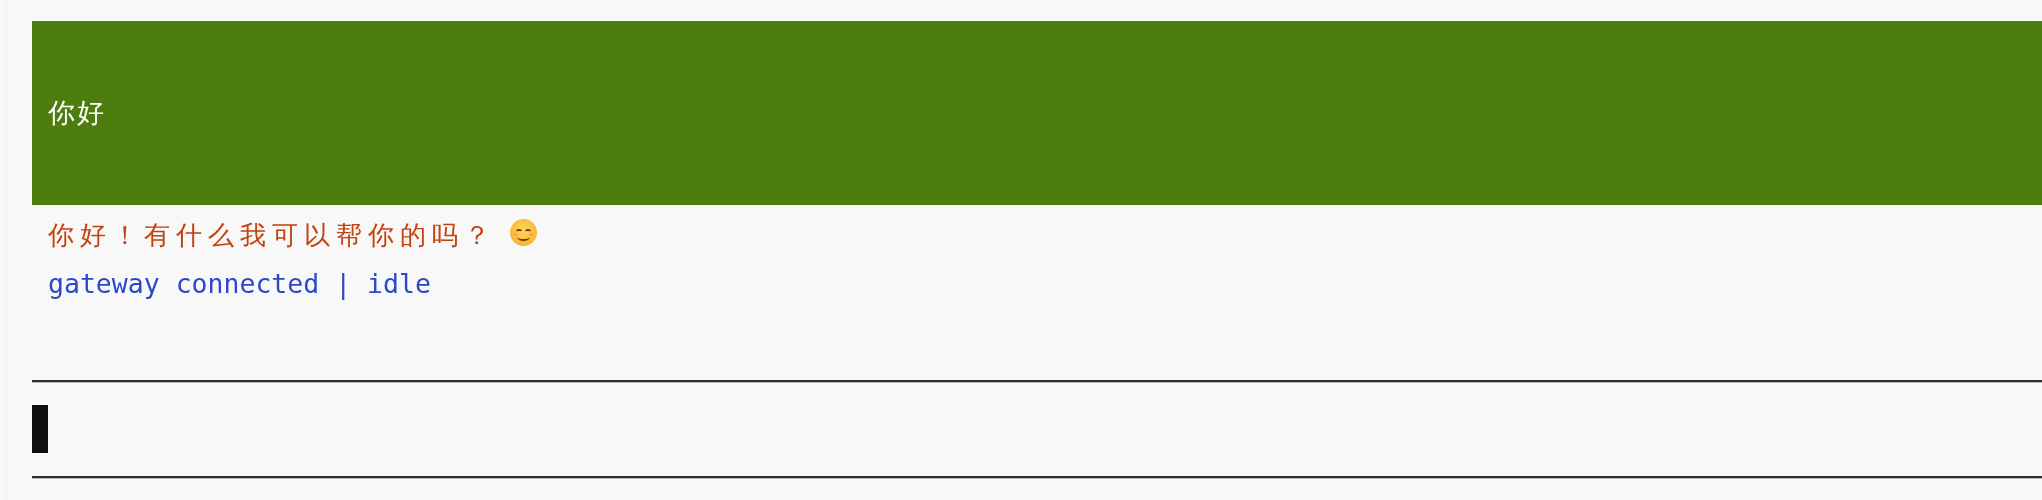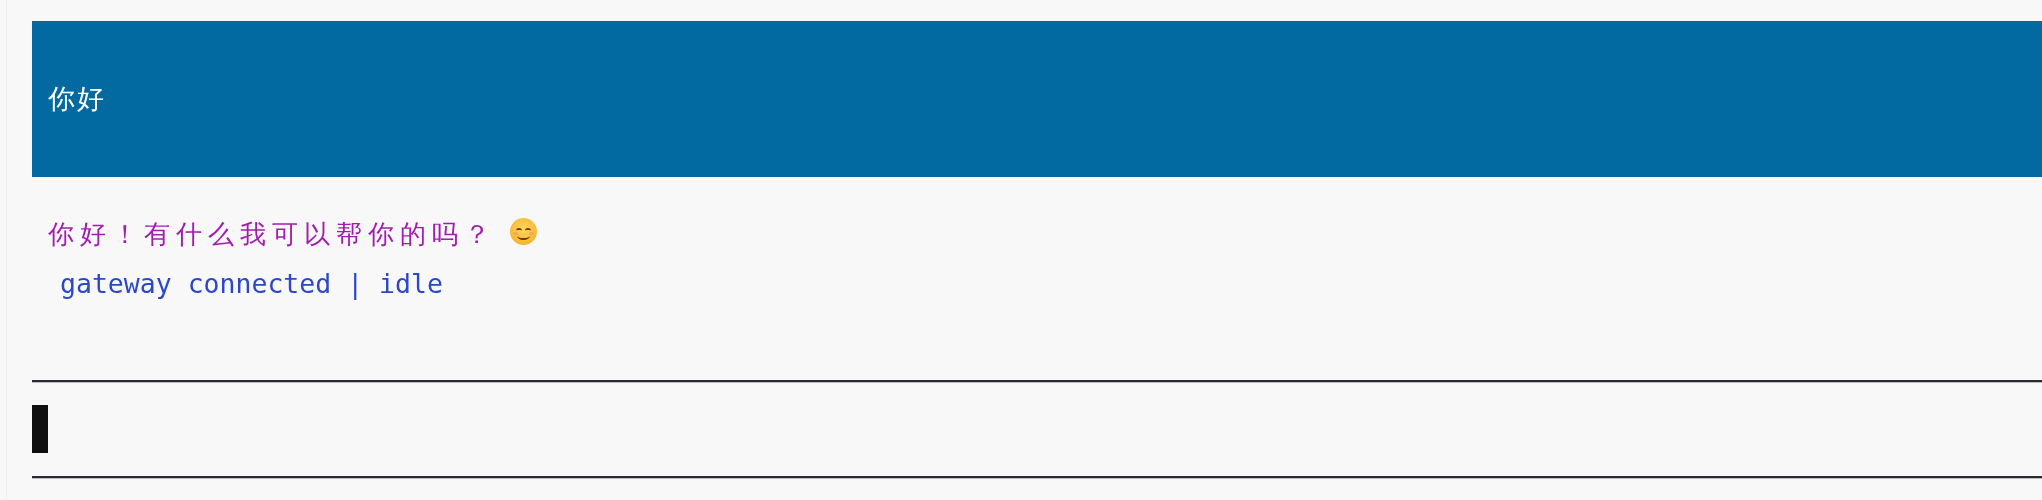--- a/index.html
+++ b/index.html
@@ -18,38 +18,38 @@
   }
   .left-edge {
     position: absolute;
     left: 6px; top: 0;
     width: 1px; height: 500px;
     background: #eceef3;
   }
   .user-bubble {
     position: absolute;
     left: 32px; top: 21px;
-    width: 2010px; height: 156px;
-    background: #0369a1;
+    width: 2010px; height: 184px;
+    background: #4d7c0f;
   }
   .user-text {
     position: absolute;
     left: 16px; top: 50%;
     transform: translateY(-50%);
     color: #ffffff;
     font-family: "DejaVu Sans", sans-serif;
     font-size: 27px;
     letter-spacing: 2px;
     white-space: nowrap;
   }
   .assistant-line {
     position: absolute;
     left: 48px; top: 216px;
-    color: #a21caf;
-    font-family: Liberation Mono, monospace;
+    color: #c2410c;
+    font-family: Liberation Serif, serif;
     font-size: 26px;
     letter-spacing: 6px;
     white-space: nowrap;
     line-height: 40px;
   }
   .emoji {
     display: inline-block;
     margin-left: 14px;
     width: 27px; height: 27px;
     border-radius: 50%;
@@ -78,21 +78,21 @@
     top: 14px;
     width: 5px; height: 3px;
     background: #f29a6a;
     border-radius: 50%;
     opacity: 0.7;
   }
   .emoji .cheek.l { left: 3px; }
   .emoji .cheek.r { right: 3px; }
   .status-line {
     position: absolute;
-    left: 60px;
+    left: 48px;
     color: #2b48c8;
     font-family: "DejaVu Sans Mono", monospace;
     font-size: 26.5px;
     white-space: pre;
     line-height: 40px;
   }
   .status-1 { top: 264px; }
   .status-2 { top: 312px; }
   .separator {
     position: absolute;

